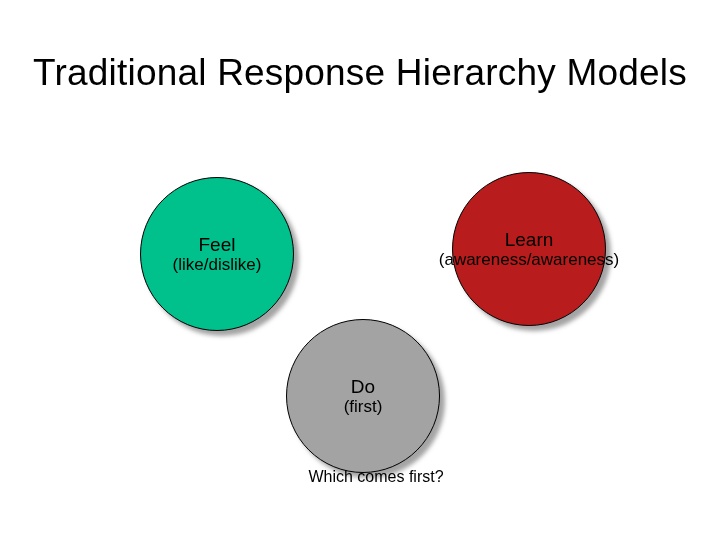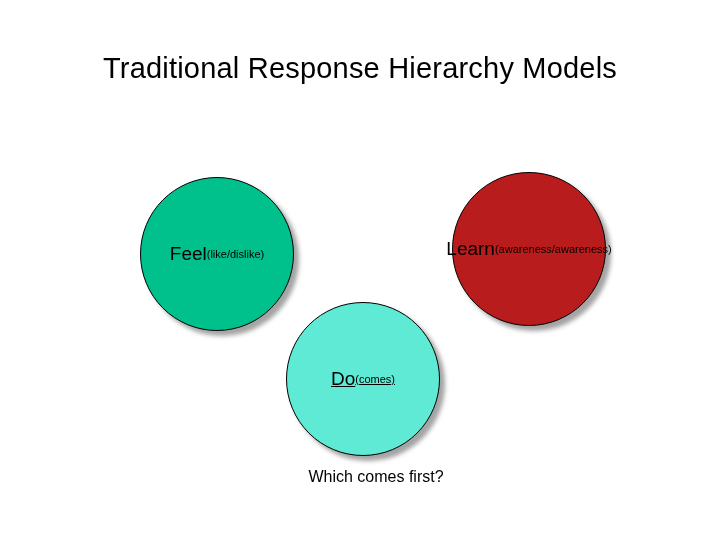--- a/index.html
+++ b/index.html
@@ -17,44 +17,45 @@
     position: relative;
     width: 720px;
     height: 540px;
   }
   .title {
     position: absolute;
     left: 0;
     top: 52px;
     width: 720px;
     text-align: center;
-    font-size: 29px;
+    font-size: 37px;
     color: #000000;
     font-family: "Liberation Sans", sans-serif;
     letter-spacing: 0.2px;
     white-space: nowrap;
   }
   .circle {
     position: absolute;
     border-radius: 50%;
     border: 1px solid #000000;
     box-sizing: border-box;
     display: flex;
+    flex-direction: column;
     align-items: center;
     justify-content: center;
     box-shadow: 5px 5px 4px rgba(90,90,90,0.55);
   }
   .circle .label {
     font-size: 19px;
     color: #000000;
     line-height: 1.05;
     text-align: center;
   }
   .circle .sub {
-    font-size: 11px;
+    font-size: 17px;
     color: #000000;
     line-height: 1.05;
     text-align: left;
     margin-top: 1px;
   }
   #circle-feel {
     left: 140px;
     top: 177px;
     width: 154px;
     height: 154px;
@@ -62,25 +63,24 @@
   }
   #circle-learn {
     left: 452px;
     top: 172px;
     width: 154px;
     height: 154px;
     background: #b91c1c;
   }
   #circle-do {
     left: 286px;
-    top: 302px;
+    top: 319px;
     width: 154px;
     height: 154px;
-    background: #5eead4;
-    text-decoration: underline;
+    background: #a3a3a3;
   }
   .question {
     position: absolute;
     left: 16px;
     top: 468px;
     width: 720px;
     text-align: center;
     font-size: 16px;
     color: #000000;
     white-space: nowrap;
@@ -98,18 +98,18 @@
     <div class="sub">(like/dislike)</div>
   </div>
 
   <div class="circle" id="circle-learn">
     <div class="label">Learn</div>
     <div class="sub">(awareness/awareness)</div>
   </div>
 
   <div class="circle" id="circle-do">
     <div class="label">Do</div>
-    <div class="sub">(comes)</div>
+    <div class="sub">(first)</div>
   </div>
 
   <div class="question">Which comes first?</div>
 
 </div>
 
 </body></html>

